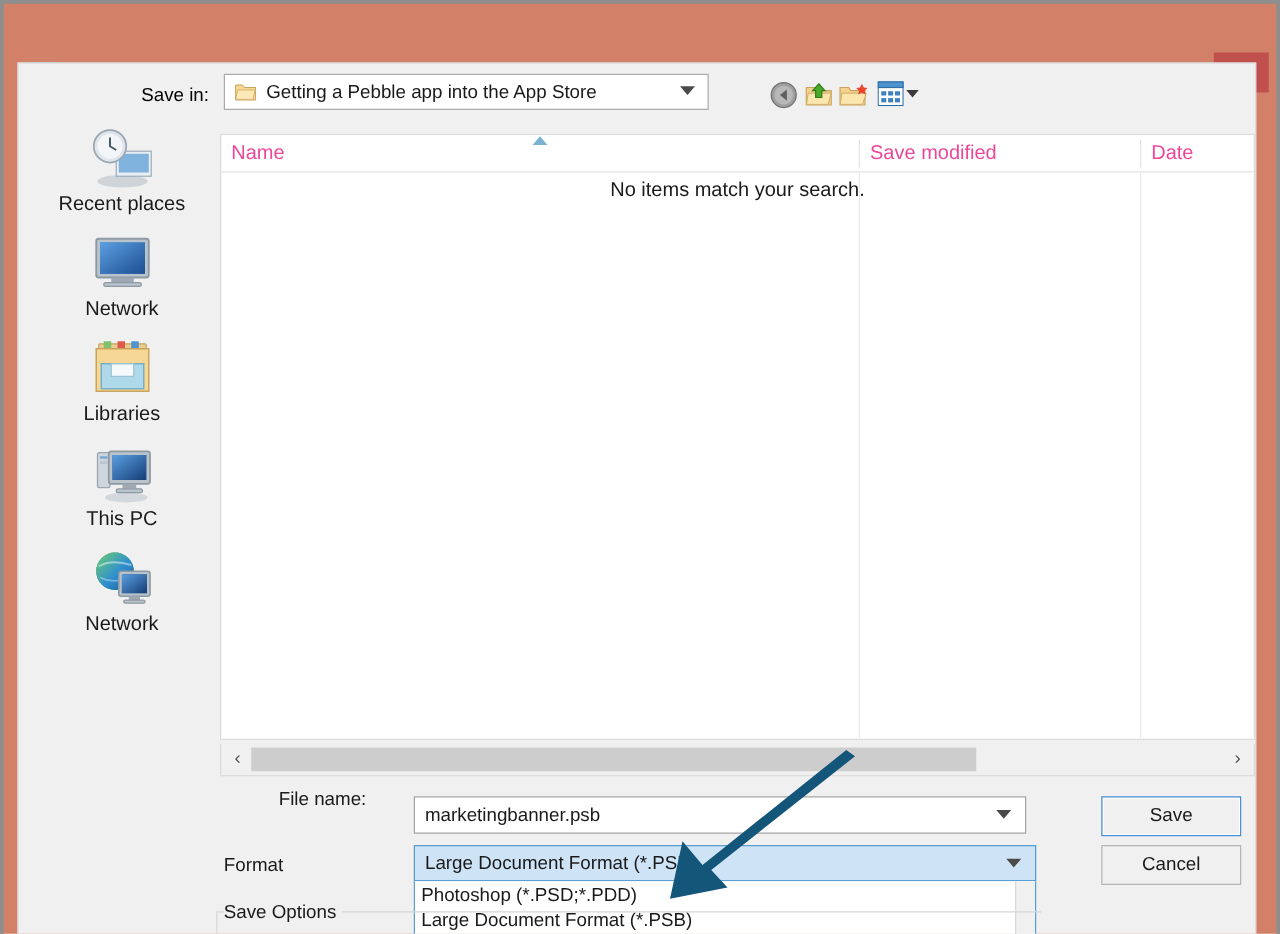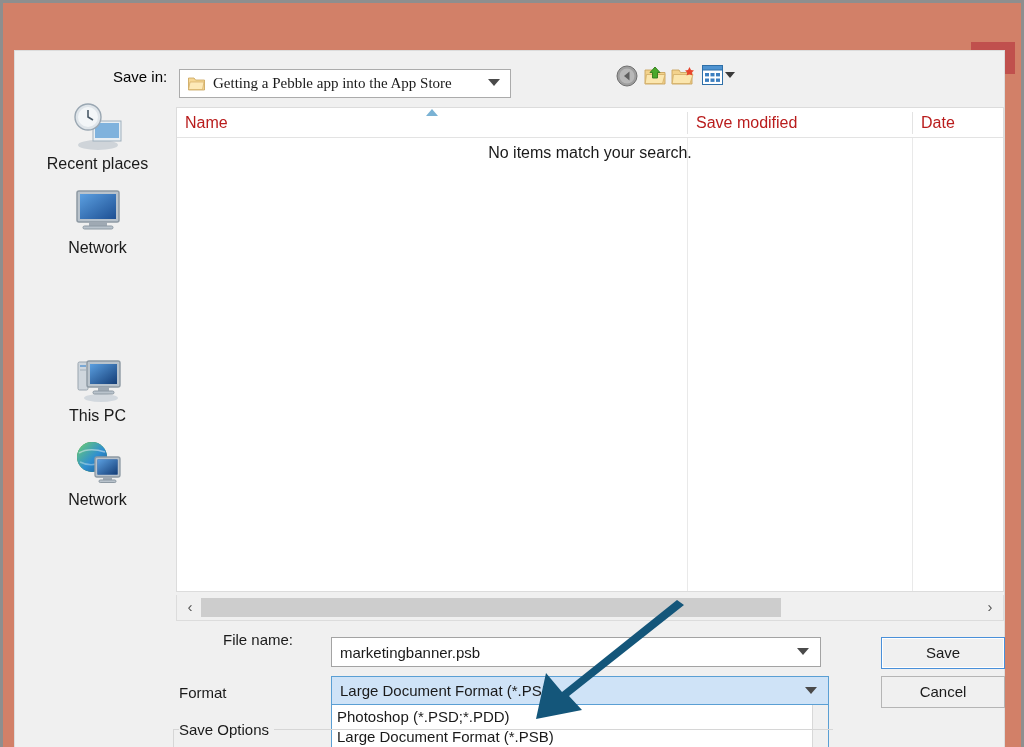--- a/index.html
+++ b/index.html
@@ -88,27 +88,26 @@
   
   #savein-label {
     position: absolute;
     left: 96px; top: 65px;
     font-size: 15px;
     color: #000;
     margin-left: 14px;
   }
   #savein-combo {
     position: absolute;
-    left: 176px; top: 66px;
-    width: 332px; height: 29px;
+    left: 176px; top: 56px;
+    width: 388px; height: 29px;
     background: #ffffff;
     border: 1px solid #ababab;
     box-sizing: border-box;
     cursor: pointer;
-    font-family: Liberation Serif, serif;
   }
   #savein-folder-icon {
     position: absolute;
     left: 8px; top: 6px;
     width: 17px; height: 15px;
   }
   #savein-text {
     position: absolute;
     left: 33px; top: 5px;
     font-size: 15px;
@@ -175,21 +174,21 @@
     position: absolute;
     left: 0; top: 0;
     width: 100%; height: 30px;
     border-bottom: 1px solid #e3e3e3;
     box-sizing: border-box;
   }
   .col {
     position: absolute;
     top: 0; height: 30px;
     font-size: 16px;
-    color: #b91c1c;
+    color: #ec4899;
     line-height: 30px;
     box-sizing: border-box;
     cursor: pointer;
   }
   .col .ctext { position: absolute; left: 8px; top: 0; }
   .coldiv {
     position: absolute;
     top: 4px; height: 22px;
     width: 1px;
     background: #e3e3e3;
@@ -325,21 +324,21 @@
     background: #f0f0f0;
     border-left: 1px solid #d8d8d8;
     box-sizing: border-box;
     cursor: pointer;
   }
 
   
   .dbtn {
     position: absolute;
     left: 878px;
-    width: 124px; height: 32px;
+    width: 112px; height: 32px;
     background: #f0f0f0;
     border: 1px solid #b5b5b5;
     box-sizing: border-box;
     font-size: 15px;
     color: #1a1a1a;
     text-align: center;
     line-height: 30px;
     cursor: pointer;
   }
   #btn-save   { top: 634px; border: 1px solid #4a90d9; box-shadow: inset 0 0 0 1px #ffffff; }
@@ -462,20 +461,34 @@
                 <stop offset="100%" stop-color="#1d4f93"></stop>
           </linearGradient>
             </defs>
           <rect x="18" y="37" width="18" height="4" fill="#9fa9b3"></rect>
           <rect x="12" y="41" width="30" height="3" rx="1.5" fill="#b9c3cc" stroke="#8d99a3"></rect>
         </svg>
       </div>
       <div class="lbl">Network</div>
     </div>
 
+    <div class="place" style="top:168px;">
+      <div class="pic">
+        <svg width="52" height="52" viewBox="0 0 52 52" style="display:block;margin:0 auto;">
+          <rect x="7" y="6" width="38" height="8" rx="1" fill="#e7cd8f" stroke="#c6a65e"></rect>
+          <rect x="11" y="4" width="6" height="7" fill="#7fc16a"></rect>
+          <rect x="22" y="4" width="6" height="7" fill="#e05a4a"></rect>
+          <rect x="33" y="4" width="6" height="7" fill="#4f93d0"></rect>
+          <path d="M5 10 L47 10 L47 44 L5 44 Z" fill="#f6d795" stroke="#c9a45e" stroke-width="1.2"></path>
+          <path d="M9 22 L43 22 L43 42 L9 42 Z" fill="#aed9ea" stroke="#79aec4" stroke-width="1.2"></path>
+          <path d="M17 22 L35 22 L35 32 L17 32 Z" fill="#f6f9fb" stroke="#9dc4d4"></path>
+        </svg>
+      </div>
+      <div class="lbl">Libraries</div>
+    </div>
 
     <div class="place" style="top:252px;">
       <div class="pic">
         <svg width="54" height="52" viewBox="0 0 54 52" style="display:block;margin:0 auto;">
           <ellipse cx="30" cy="45" rx="17" ry="4" fill="#d2d8de"></ellipse>
           <rect x="7" y="9" width="10" height="28" rx="1.5" fill="#cfd6dd" stroke="#9aa5af"></rect>
           <rect x="9" y="12" width="6" height="2" fill="#7aa8d4"></rect>
           <rect x="9" y="16" width="6" height="2" fill="#b8c2cb"></rect>
           <rect x="16" y="8" width="33" height="26" rx="2" fill="#b9c3cc" stroke="#8d99a3" stroke-width="1.4"></rect>
           <rect x="19" y="11" width="27" height="20" fill="#1d4f93"></rect>

